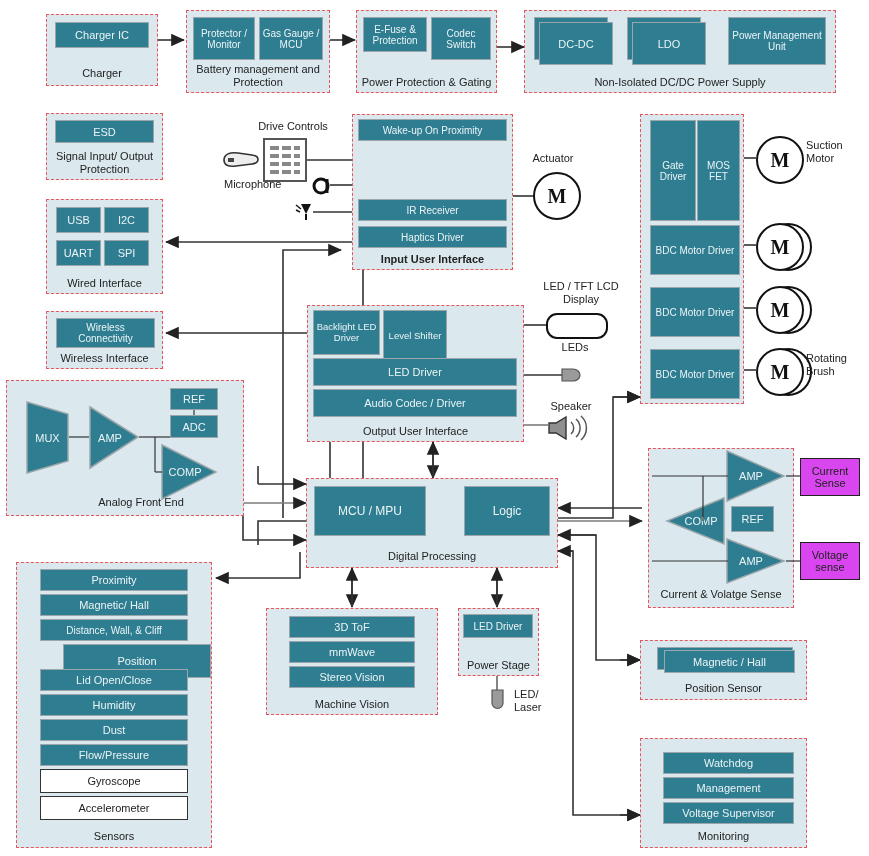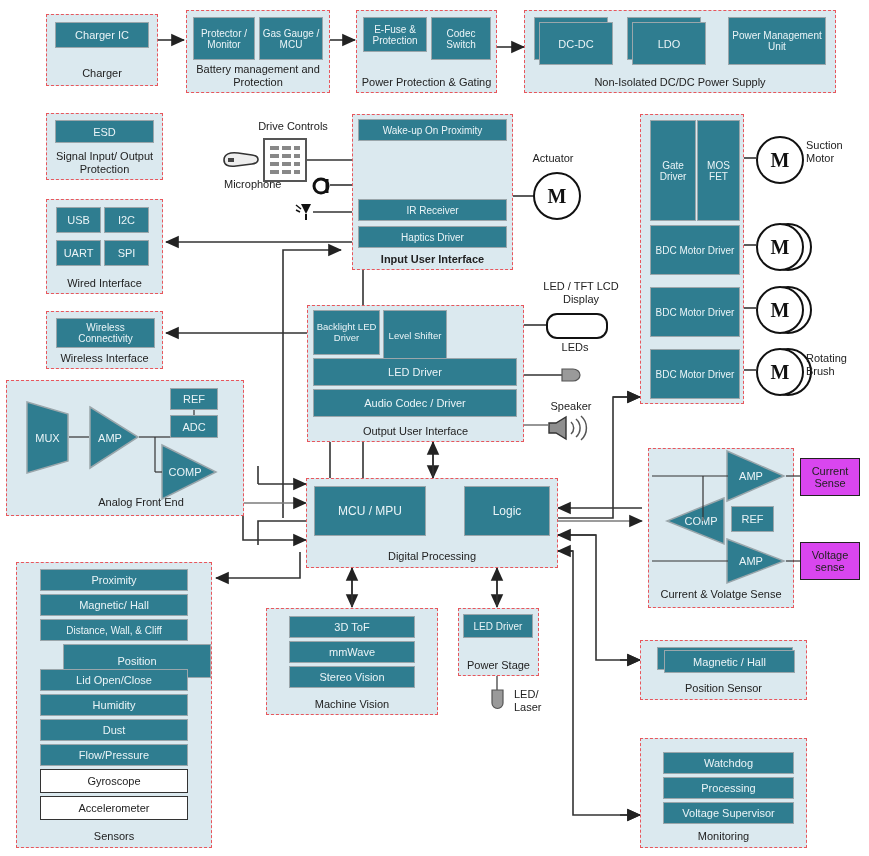--- a/index.html
+++ b/index.html
@@ -398,16 +398,16 @@
   <div class="grp" style="left:640px;top:640px;width:167px;height:60px;">
     <div class="grp-label" style="bottom:4px;">Position Sensor</div>
   </div>
   <div class="stack" style="left:657px;top:647px;width:136px;height:23px;"></div>
   <div class="chip" style="left:664px;top:650px;width:131px;height:23px;">Magnetic / Hall</div>
 
   <div class="grp" style="left:640px;top:738px;width:167px;height:110px;">
     <div class="grp-label" style="bottom:4px;">Monitoring</div>
   </div>
   <div class="chip" style="left:663px;top:752px;width:131px;height:22px;">Watchdog</div>
-  <div class="chip" style="left:663px;top:777px;width:131px;height:22px;">Processing</div>
+  <div class="chip" style="left:663px;top:777px;width:131px;height:22px;">Management</div>
   <div class="chip" style="left:663px;top:802px;width:131px;height:22px;">Voltage Supervisor</div>
 
 </div>
 
 </body></html>

